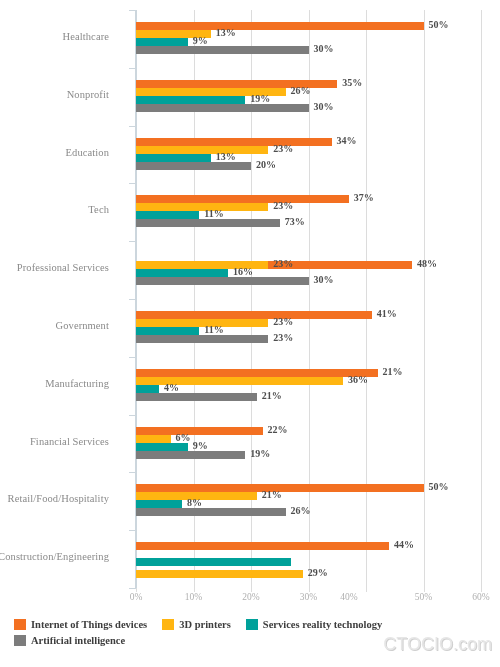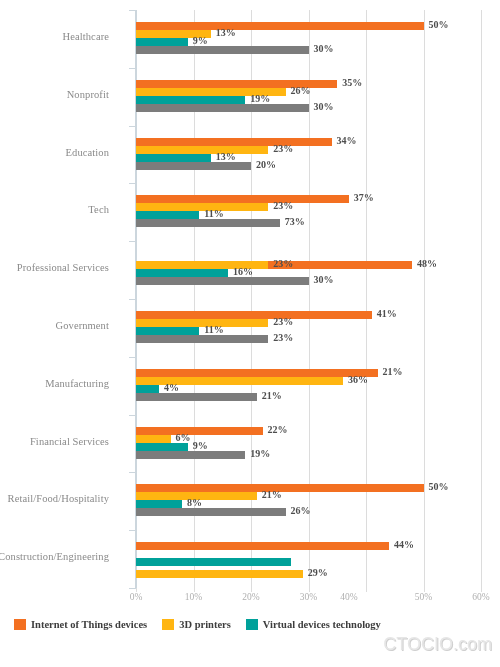--- a/index.html
+++ b/index.html
@@ -398,19 +398,25 @@
         <div class="legend-item">
           <span class="legend-swatch" style="background: rgb(243, 112, 33);"></span>
           <span class="legend-text">Internet of Things devices</span>
         </div>
         <div class="legend-item">
           <span class="legend-swatch" style="background: rgb(255, 181, 17);"></span>
           <span class="legend-text">3D printers</span>
         </div>
         <div class="legend-item">
           <span class="legend-swatch" style="background: rgb(0, 161, 154);"></span>
-          <span class="legend-text">Virtual devices technology</span>
+          <span class="legend-text">Services reality technology</span>
+        </div>
+      </div>
+    <div class="legend-row" id="legend-row-2">
+        <div class="legend-item">
+          <span class="legend-swatch" style="background: rgb(124, 124, 124);"></span>
+          <span class="legend-text">Artificial intelligence</span>
         </div>
       </div>
   </div>
 
   <div class="watermark">CTOCIO.com</div>
 </div>
 
 </body></html>

